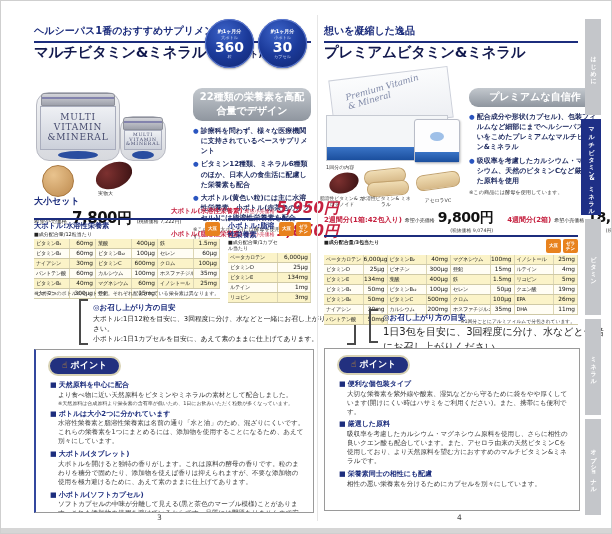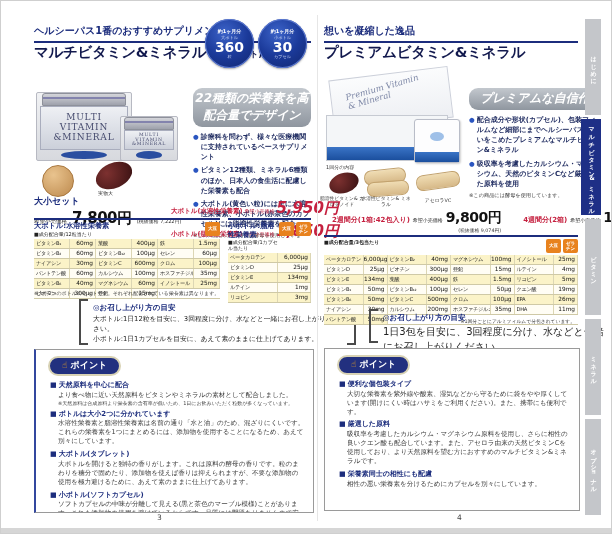--- a/index.html
+++ b/index.html
@@ -7,39 +7,39 @@
   .canvas{position:absolute;inset:0;background:#fff;border:1px solid #cfcfcf;overflow:hidden;}
   .bottom-edge{position:absolute;left:0;right:0;bottom:0;height:5px;background:#d6d6d6;}
   .gutter{position:absolute;left:316px;top:14px;bottom:12px;width:1px;background:#e6e6e6;}
   .page{position:absolute;inset:0;}
 
   
   .kicker{position:absolute;font-size:10px;font-weight:bold;color:#1c2d7d;border-bottom:2px solid #1c2d7d;padding-bottom:3px;}
   .title-row{position:absolute;white-space:nowrap;}
   .ptitle{font-size:14.5px;font-weight:bold;color:#12194e;letter-spacing:-0.3px;}
   .ptitle-suffix{font-size:8.5px;font-weight:bold;color:#12194e;}
-  .feature-banner{background:linear-gradient(180deg,#c3c8ce,#8f969f);color:#fff;font-size:12px;font-weight:bold;text-align:center;border-radius:9px;padding:2px 2px 3px;margin-bottom:5px;font-style:italic;}
+  .feature-banner{background:linear-gradient(180deg,#c3c8ce,#8f969f);color:#fff;font-size:10px;font-weight:bold;text-align:center;border-radius:9px;padding:2px 2px 3px;margin-bottom:5px;}
   .bullet{display:flex;font-size:7px;font-weight:bold;color:#243064;line-height:1.45;margin-bottom:3px;}
   .bullet .dot{color:#2a55c0;font-size:6.5px;margin-right:2px;line-height:1.6;}
   .tiny-note{font-size:5.2px;color:#333;margin-top:2px;}
   .pagenum{position:absolute;font-size:7.5px;color:#444;}
 
   
   .set-price{position:absolute;}
   .set-label{font-size:9px;font-weight:bold;color:#1c2d7d;}
   .price-line{white-space:nowrap;}
   .prefix{font-size:5.5px;color:#222;}
   .big-price{font-size:15px;font-weight:bold;color:#111;letter-spacing:-0.5px;}
   .tax{font-size:5px;color:#333;}
   .sub-prices{position:absolute;text-align:right;}
   .sub-price{font-size:6.5px;font-weight:bold;color:#c5203f;line-height:1.5;white-space:nowrap;}
   .sub-price .spp{font-size:5px;font-weight:normal;margin:0 2px;}
   .sub-price .spv{font-size:15px;font-style:italic;}
   .prices-row{position:absolute;display:flex;gap:14px;align-items:flex-start;}
-  .price-group{white-space:nowrap;margin-left:8px;}
+  .price-group{white-space:nowrap;}
   .pg-top{display:flex;align-items:baseline;gap:3px;}
   .pg-top .pl{font-size:7px;font-weight:bold;color:#c5203f;}
   .pg-top .pp{font-size:5px;color:#222;}
   .pg-top .pv{font-size:14px;font-weight:bold;color:#111;letter-spacing:-0.5px;}
   .price-group .pt{display:block;text-align:right;font-size:4.8px;color:#333;}
 
   
   .ntable{position:absolute;}
   .thead{display:flex;justify-content:space-between;align-items:flex-start;border-top:2px solid #1c2d7d;padding-top:2px;margin-bottom:2px;}
   .ttitle{font-size:7.2px;font-weight:bold;color:#1c2d7d;line-height:1.2;}
@@ -78,21 +78,21 @@
   .pb{font-size:6.6px;color:#3a3a3a;line-height:1.35;margin-left:8px;}
   .pn{font-size:5px;color:#444;margin-left:8px;}
 
   
   .sidebar{position:absolute;left:584px;top:18px;width:17px;}
   .side-tab{width:16px;height:96px;margin-bottom:4px;background:#c4c6ca;color:#fff;display:flex;align-items:center;justify-content:center;writing-mode:vertical-rl;text-orientation:upright;font-size:6px;font-weight:bold;letter-spacing:0.5px;cursor:pointer;}
   .side-tab.active{background:#1e2f86;width:20px;margin-left:-4px;}
 
   
   .product-shot{position:absolute;left:33px;top:86px;width:152px;height:112px;}
-  .jar{position:absolute;background:linear-gradient(180deg,#f1f2f4,#d7d9de);border:1px solid #b7b9c2;border-radius:2px;padding-left:12px;}
+  .jar{position:absolute;background:linear-gradient(180deg,#f1f2f4,#d7d9de);border:1px solid #b7b9c2;border-radius:13px;}
   .jar-cap{position:absolute;top:0;left:5%;right:5%;height:11px;background:linear-gradient(180deg,#d4d5da,#9ea1ac);border:1px solid #8e919b;border-radius:3px 3px 1px 1px;}
   .jar-cap::after{content:"";position:absolute;left:0;right:0;top:3px;height:2px;background:#8383ad;}
   .jar-label{position:absolute;left:3px;right:3px;top:13px;bottom:10px;background:linear-gradient(180deg,#eef0f4,#ccd0da);border:1px solid #a9adbd;display:flex;flex-direction:column;align-items:center;justify-content:center;}
   .jar-brand{font-family:"DejaVu Serif","Liberation Serif",serif;color:#464b6e;text-align:center;line-height:1.08;letter-spacing:0.8px;}
   .jar-big{left:2px;top:5px;width:82px;height:67px;}
   .jar-big .jar-brand{font-size:9px;}
   .jar-small{left:86px;top:29px;width:44px;height:43px;}
   .jar-small .jar-brand{font-size:4.6px;}
   .jar-sticker{position:absolute;bottom:1px;left:26%;right:26%;height:8px;background:#2a4ea0;border-radius:50%;}
   .tablet{position:absolute;left:8px;top:78px;width:30px;height:30px;border-radius:50%;background:radial-gradient(circle at 35% 30%,#e9c38e,#bd8a4e);border:1px solid #a9783f;}

